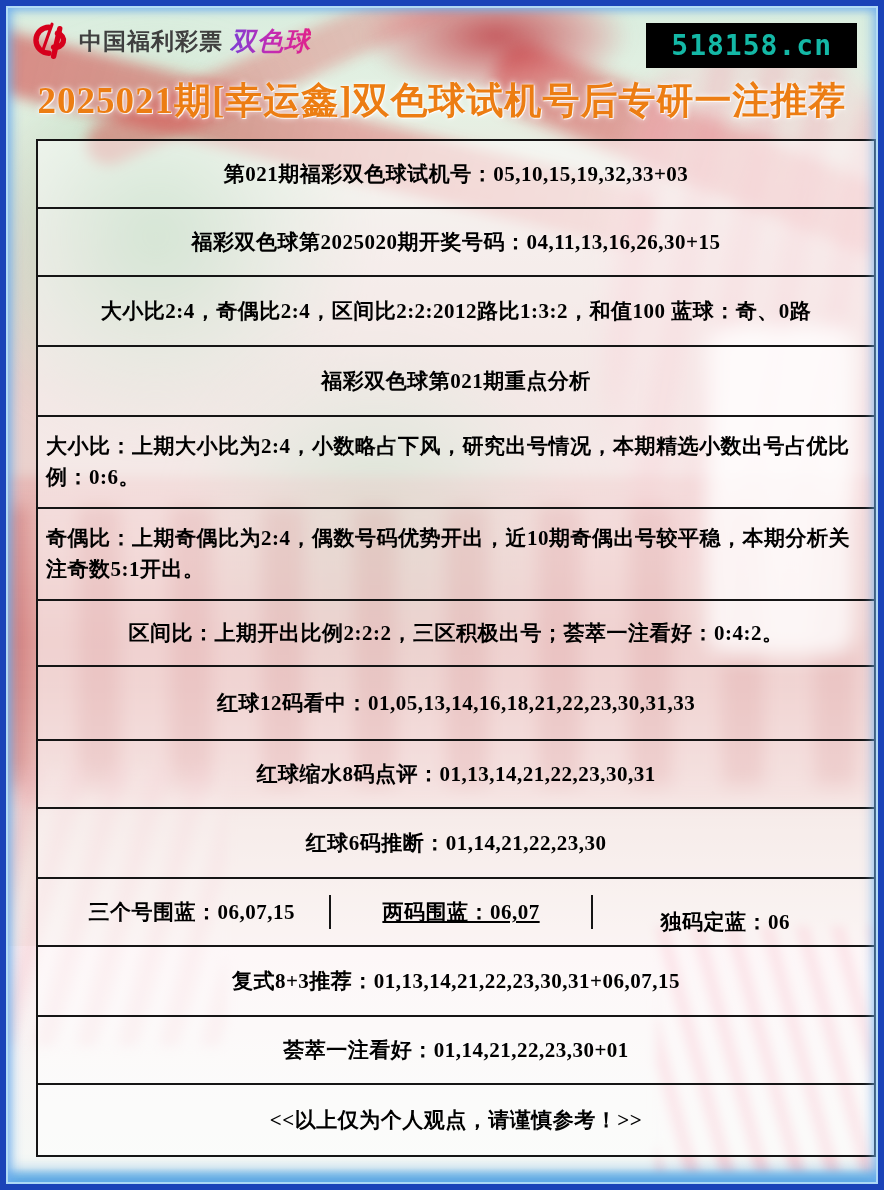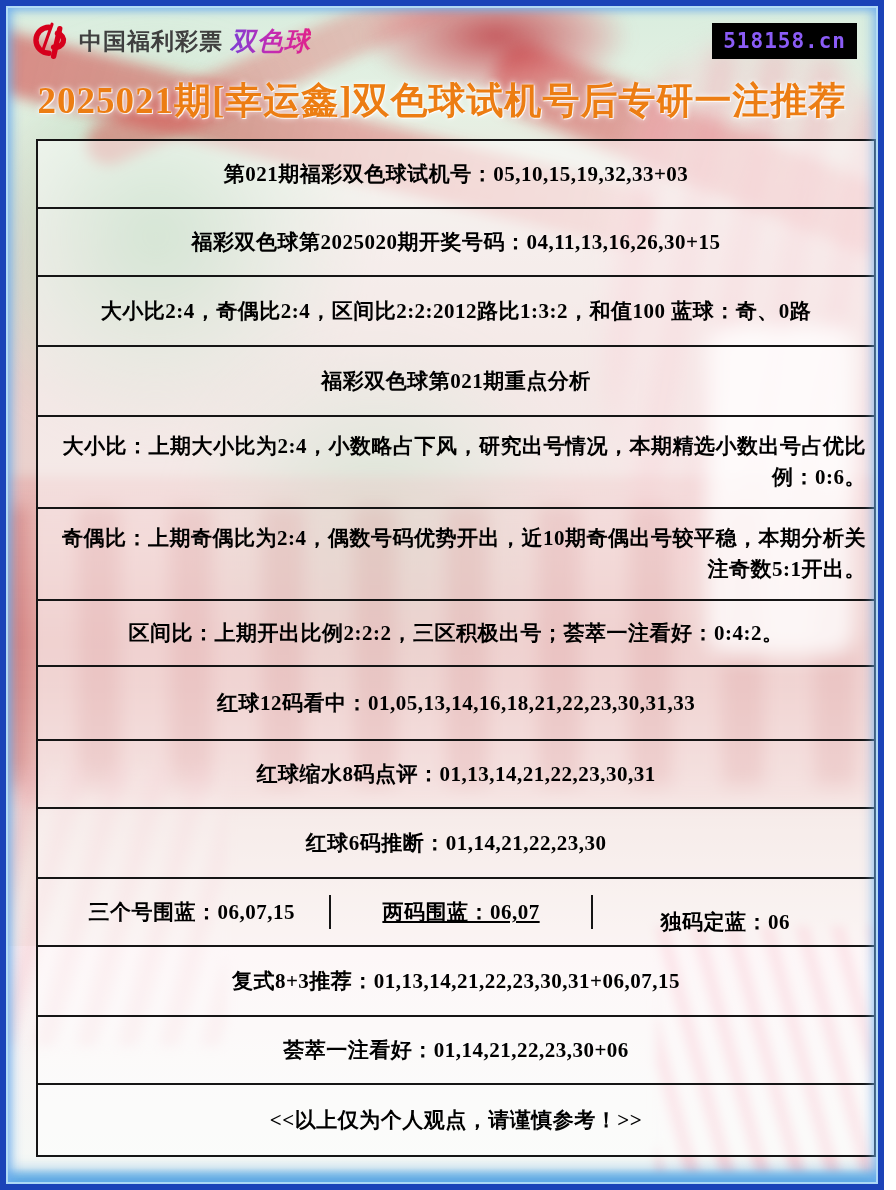--- a/index.html
+++ b/index.html
@@ -54,34 +54,34 @@
   .logo{position:absolute;top:12px;left:20px;display:flex;align-items:center;gap:7px;}
   .logo-icon{width:46px;height:46px;flex:0 0 auto;}
   .logo-cn{font-family:"Liberation Sans","DejaVu Sans",sans-serif;
     font-weight:bold;font-size:23px;color:#3f3f3f;letter-spacing:1px;}
   .logo-brand{font-family:"Liberation Sans","DejaVu Sans",sans-serif;
     font-weight:bold;font-style:italic;font-size:26px;color:#a12bd6;letter-spacing:1px;}
   @supports (-webkit-background-clip:text){
     .logo-brand{background:linear-gradient(90deg,#7b3fd4,#c22bb4,#e0218a);
       -webkit-background-clip:text;background-clip:text;color:transparent;}
   }
-  .badge{position:absolute;top:17px;right:21px;background:#000000;color:#8b5cf6;
+  .badge{position:absolute;top:17px;right:21px;background:#000000;color:#14b8a6;
     font-family:"DejaVu Sans Mono","Liberation Mono",monospace;font-weight:bold;
-    font-size:21px;padding:6px 11px;letter-spacing:1px;}
+    font-size:28px;padding:6px 25px;letter-spacing:1px;}
   .title{position:absolute;top:70px;left:0;right:0;text-align:center;
     font-weight:bold;font-size:37px;color:#ec7d13;letter-spacing:1px;
     text-shadow:0 0 2px #ffffff,0 0 6px rgba(255,255,255,.9),1px 1px 0 rgba(255,255,255,.8);}
 
   .analysis-table{position:absolute;left:30px;top:133px;width:840px;box-sizing:border-box;}
   .row{box-sizing:border-box;border:2px solid #151515;border-bottom:none;
     background:rgba(255,255,255,.52);display:flex;align-items:center;
     justify-content:center;text-align:center;font-weight:bold;font-size:21px;
     color:#000;padding:18px 10px;letter-spacing:.5px;}
   .analysis-table .row:last-child{border-bottom:2px solid #151515;}
-  .row.left{justify-content:flex-start;text-align:right;line-height:1.5;padding:10px 8px;}
+  .row.left{justify-content:flex-start;text-align:left;line-height:1.5;padding:10px 8px;}
   .row.cols{padding:16px;}
   .cell{height:100%;display:flex;align-items:center;justify-content:center;
     border-right:2px solid #151515;box-sizing:border-box;}
   .cell:last-child{border-right:none;}
   .c1{flex:0 0 34.5%;} .c2{flex:0 0 32.5%;text-decoration:underline;} .c3{flex:0 0 33%;margin-top:20px;}
   .rh66{height:66px}.rh68{height:68px}.rh70{height:70px}.rh74{height:74px}.rh92{height:92px}
 </style>
 </head>
 <body>
 
@@ -130,19 +130,19 @@
       <div class="row rh66">区间比：上期开出比例2:2:2，三区积极出号；荟萃一注看好：0:4:2。</div>
       <div class="row rh74">红球12码看中：01,05,13,14,16,18,21,22,23,30,31,33</div>
       <div class="row rh68">红球缩水8码点评：01,13,14,21,22,23,30,31</div>
       <div class="row rh70">红球6码推断：01,14,21,22,23,30</div>
       <div class="row rh68 cols">
         <div class="cell c1">三个号围蓝：06,07,15</div>
         <div class="cell c2">两码围蓝：06,07</div>
         <div class="cell c3">独码定蓝：06</div>
       </div>
       <div class="row rh70">复式8+3推荐：01,13,14,21,22,23,30,31+06,07,15</div>
-      <div class="row rh68">荟萃一注看好：01,14,21,22,23,30+06</div>
+      <div class="row rh68">荟萃一注看好：01,14,21,22,23,30+01</div>
       <div class="row rh74">&lt;&lt;以上仅为个人观点，请谨慎参考！&gt;&gt;</div>
     </div>
   </div>
 
   <div class="bottom-strip"></div>
 </div>
 
 </body></html>

